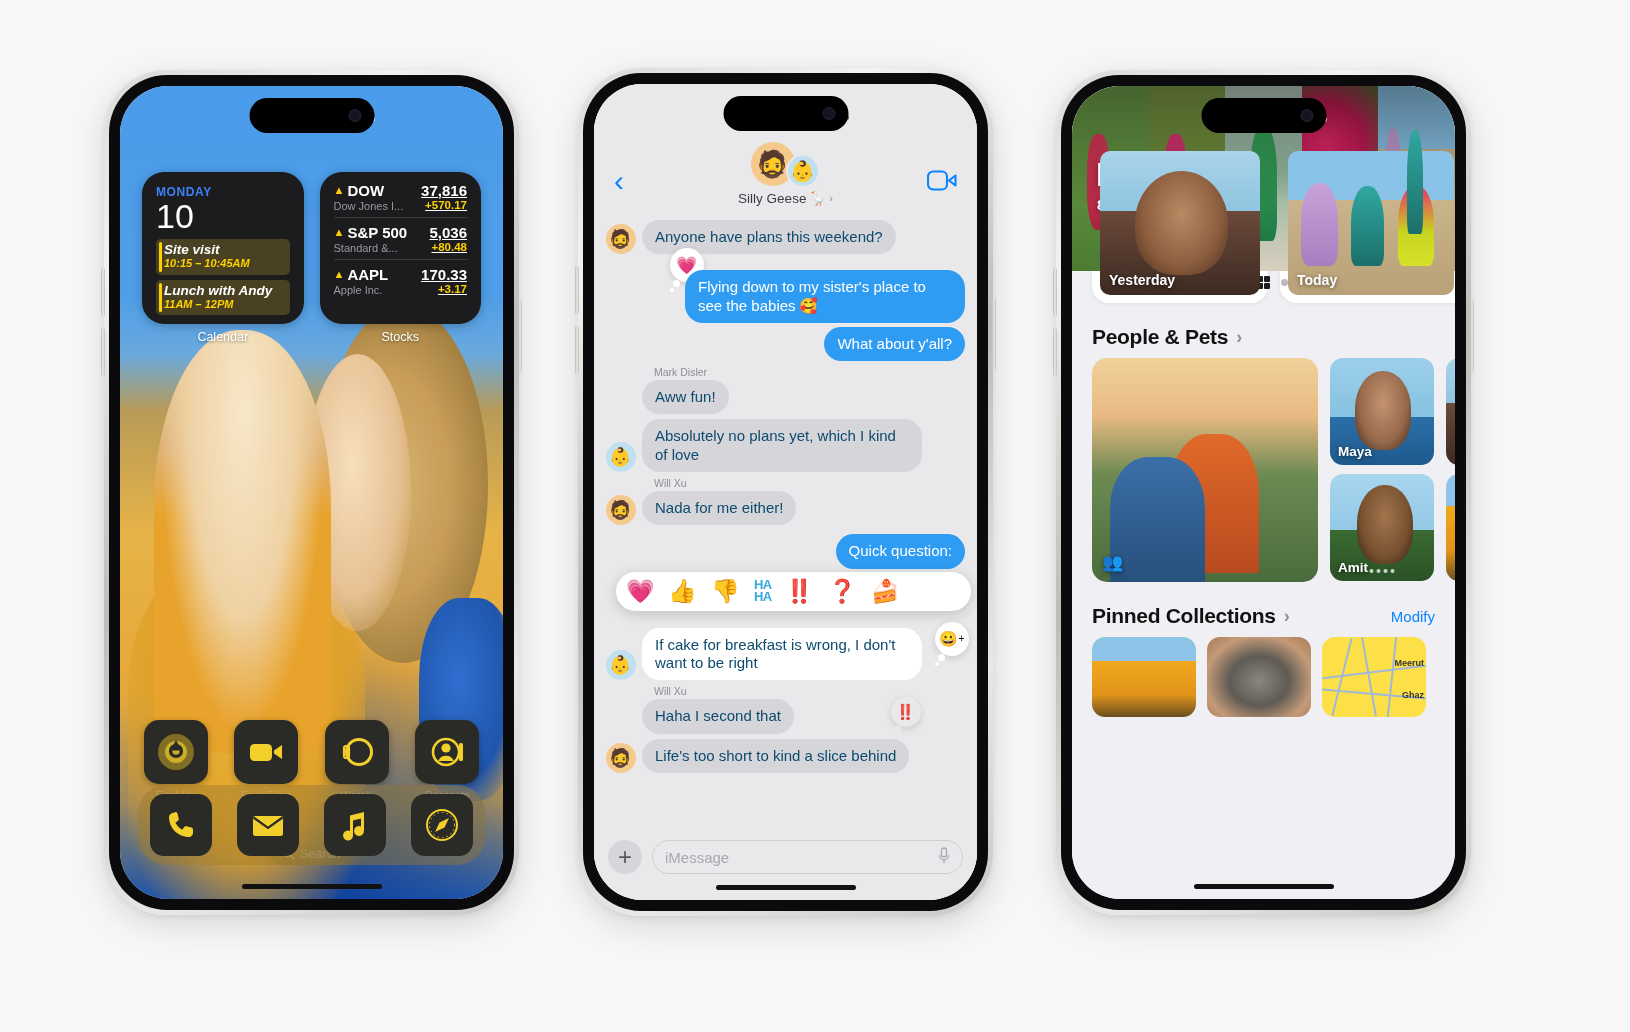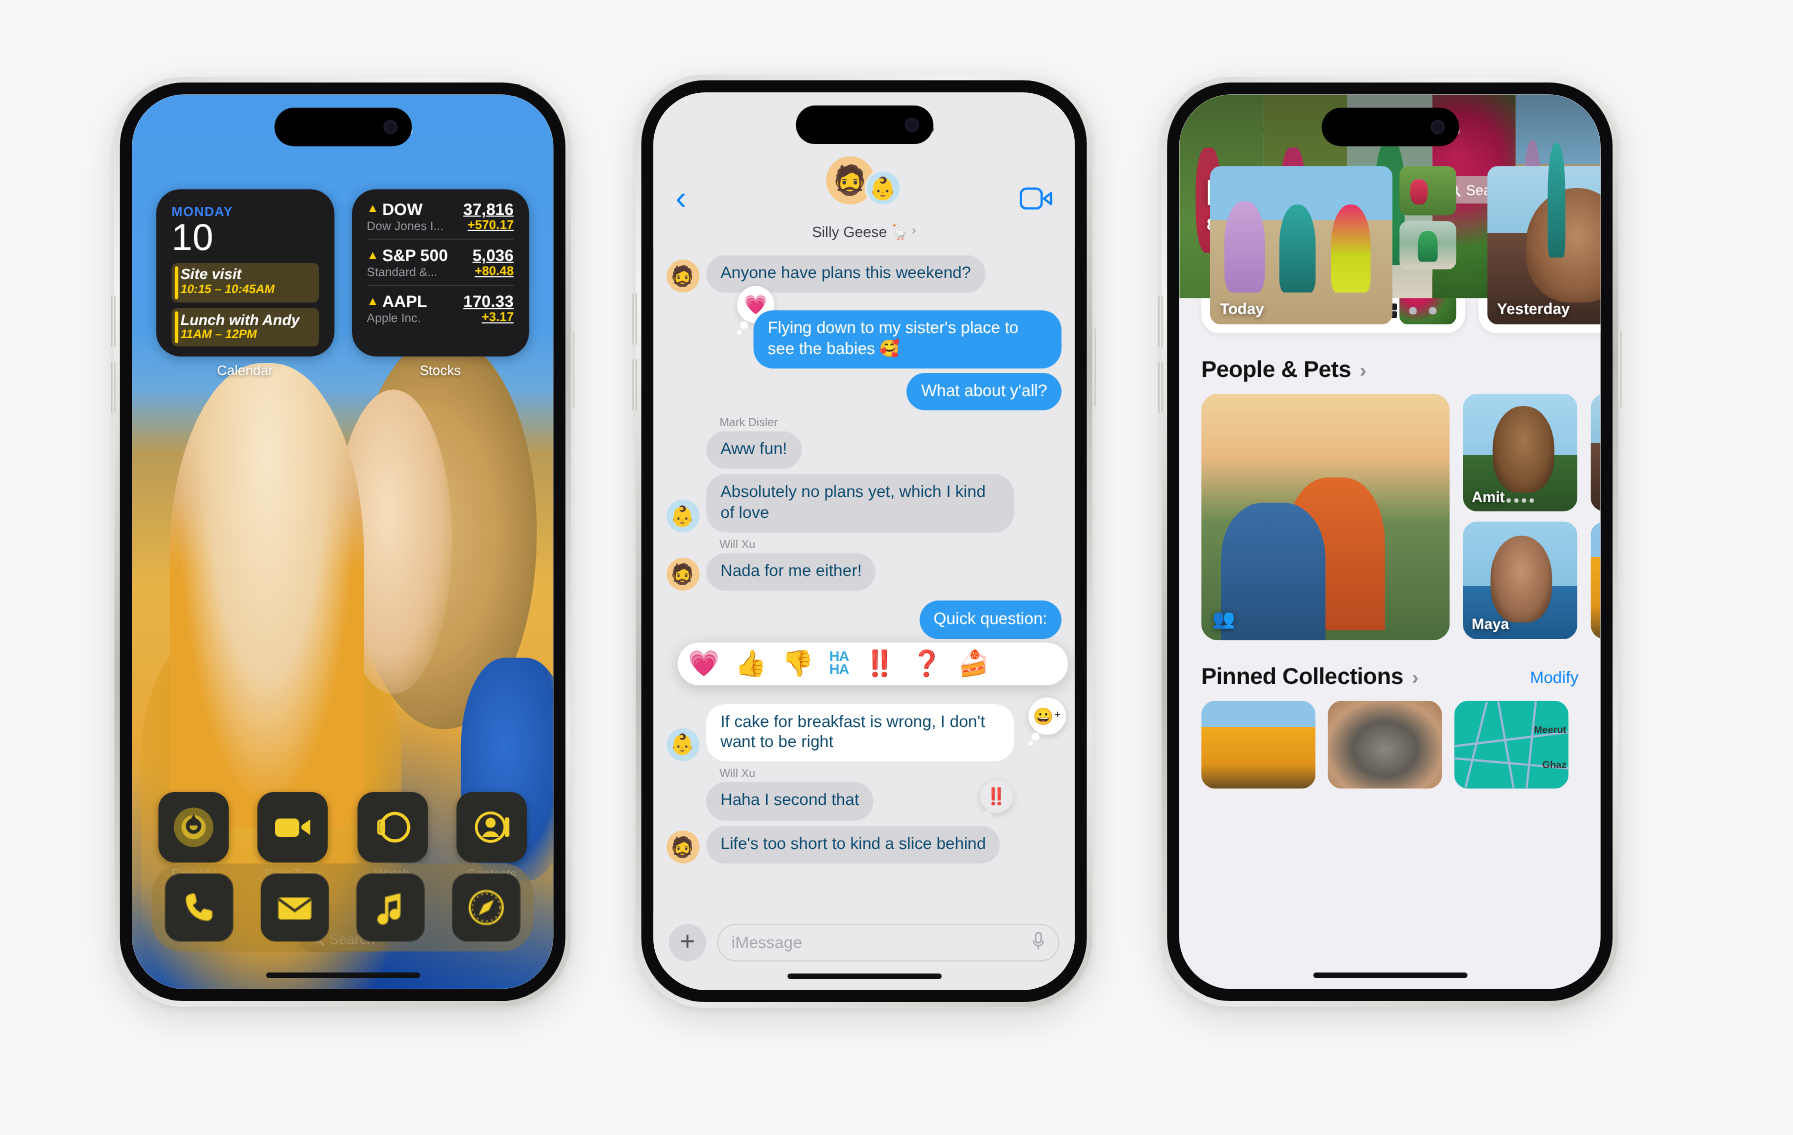--- a/index.html
+++ b/index.html
@@ -155,21 +155,21 @@
   .msg-head {
     padding-top:50px; padding-bottom:8px; background:#e9e9eb;
     position:relative; text-align:center; flex:none;
   }
   .msg-back { position:absolute; left:20px; top:82px; color:#0a84ff; font-size:30px; font-weight:300; line-height:1; }
   .msg-video { position:absolute; right:20px; top:86px; }
   .msg-avatars { display:flex; justify-content:center; align-items:flex-end; height:52px; }
   .av { border-radius:50%; overflow:hidden; display:flex; align-items:center; justify-content:center; }
   .av-a { width:44px; height:44px; background:#f5c98a; font-size:26px; }
   .av-b { width:34px; height:34px; background:#bfe0f0; font-size:20px; margin-left:-9px; margin-bottom:-2px; border:2px solid #e9e9eb;}
-  .msg-title { font-size:13.5px; color:#3c3c43; margin-top:16px; display:flex; align-items:center; justify-content:center; gap:3px;}
+  .msg-title { font-size:13.5px; color:#3c3c43; margin-top:4px; display:flex; align-items:center; justify-content:center; gap:3px;}
   .msg-title .chev { color:#8e8e93; font-size:11px; }
   .thread { flex:1; overflow:hidden; padding:6px 12px 0; }
   .row { display:flex; align-items:flex-end; margin-bottom:5px; gap:6px; position:relative; }
   .row.out { justify-content:flex-end; }
   .bub { max-width:78%; padding:8px 13px; border-radius:18px; font-size:15px; line-height:1.22; position:relative; }
   .bub.in { background:#d6d6da; color:#0c4a6e; }
   .bub.in.white { background:#fff; }
   .bub.out { background:#2f9cf4; color:#fff; }
   .sender { font-size:10.5px; color:#8e8e93; margin:5px 0 2px 48px; }
   .thumb { width:30px; height:30px; border-radius:50%; flex:none; display:flex; align-items:center; justify-content:center; font-size:18px; }
@@ -263,21 +263,21 @@
   .ph-maya { background: linear-gradient(#9ccfea 0%, #86c2e2 55%, #2b6fa8 55%, #1d5a8c 100%); position:relative; }
   .ph-maya::after{content:""; position:absolute; left:24%; top:12%; width:54%; height:74%;
      background:radial-gradient(ellipse at 50% 40%, #c49470 0%, #96684a 60%, #3a2618 100%); border-radius:48% 48% 40% 40%;}
   .ph-family { background: linear-gradient(#f0d29a 0%, #e8b982 26%, #6d8a52 52%, #4a6b3c 100%); position:relative; }
   .ph-family::after{content:""; position:absolute; left:8%; bottom:0; width:42%; height:56%;
      background:linear-gradient(#3b6fa8,#27507c); border-radius:40% 40% 0 0;}
   .ph-family::before{content:""; position:absolute; left:34%; bottom:4%; width:40%; height:62%;
      background:linear-gradient(#e06a2a,#b84a1f); border-radius:42% 42% 0 0;}
   .ph-marigold { background: linear-gradient(#8ec4e8 0%, #8ec4e8 30%, #f0a81e 30%, #e0941a 72%, #6a4f22 100%); }
   .ph-stones { background: radial-gradient(ellipse at 50% 55%, #8a8780 0%, #5f5b54 40%, #c49a78 72%, #a87a56 100%); }
-  .ph-map { background:#14b8a6; position:relative;text-decoration:underline; }
+  .ph-map { background:#fde047; position:relative;text-decoration:underline; }
   .ph-map .road { position:absolute; background:#9fb8d8; }
   .ph-map-lab { position:absolute; font-size:9px; font-weight:700; color:#333; }
 
   .app-svg { width:42px; height:42px; display:block; }
 </style>
 </head>
 <body>
 
 <div class="stage">
 
@@ -670,73 +670,73 @@
           </div>
 
           <div class="sec-hd" style="margin-top:24px">
             <div class="l">
               <span>Recent Days</span>
               <span class="chev">›</span>
             </div>
           </div>
           <div class="rail">
             <div class="rd-card">
+              <div class="rd-main" style="width:160px">
+                <div class="img ph-girl"></div>
+                <span class="rd-lab">Yesterday</span>
+              </div>
+
+            </div>
+            <div class="rd-card">
               <div class="rd-main">
                 <div class="img ph-kids">
                     <div class="ph-kids-3"></div>
                   </div>
                 <span class="rd-lab">Today</span>
               </div>
               <div class="rd-side">
                 <div class="rd-s">
                     <div class="img ph-grass"></div>
                   </div>
                 <div class="rd-s">
                     <div class="img ph-green"></div>
                   </div>
                 <div class="rd-s">
                     <div class="img ph-flowers"></div>
                   </div>
               </div>
             </div>
-            <div class="rd-card">
-              <div class="rd-main" style="width:160px">
-                <div class="img ph-girl"></div>
-                <span class="rd-lab">Yesterday</span>
-              </div>
-
-            </div>
           </div>
 
           <div class="sec-hd" style="margin-top:22px">
             <div class="l">
               <span>People &amp; Pets</span>
               <span class="chev">›</span>
             </div>
           </div>
           <div class="rail">
             <div class="pp-main">
               <div class="img ph-family"></div>
               <span class="pp-peopleicon">👥</span>
             </div>
             <div class="pp-col">
+              <div class="pp-s">
+                <div class="img ph-maya"></div>
+                <span class="pp-lab">Maya</span>
+              </div>
               <div class="pp-s">
                 <div class="img ph-boy"></div>
                 <span class="pp-lab">Amit</span>
                 <span class="pp-dots">
                     <i></i>
                     <i></i>
                     <i></i>
                     <i></i>
                   </span>
               </div>
-              <div class="pp-s">
-                <div class="img ph-maya"></div>
-                <span class="pp-lab">Maya</span>
-              </div>
             </div>
             <div class="pp-col">
               <div class="pp-s">
                   <div class="img ph-girl"></div>
                 </div>
               <div class="pp-s">
                   <div class="img ph-marigold"></div>
                 </div>
             </div>
           </div>

